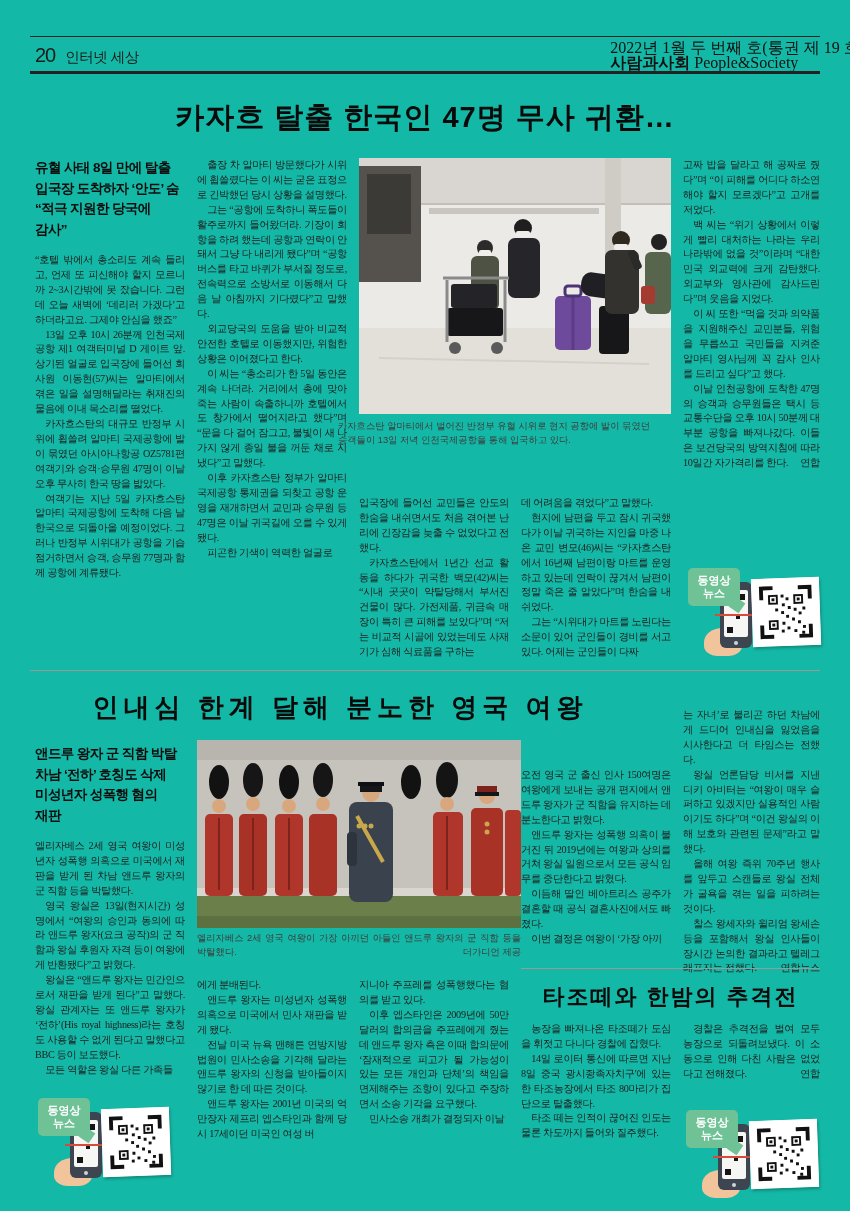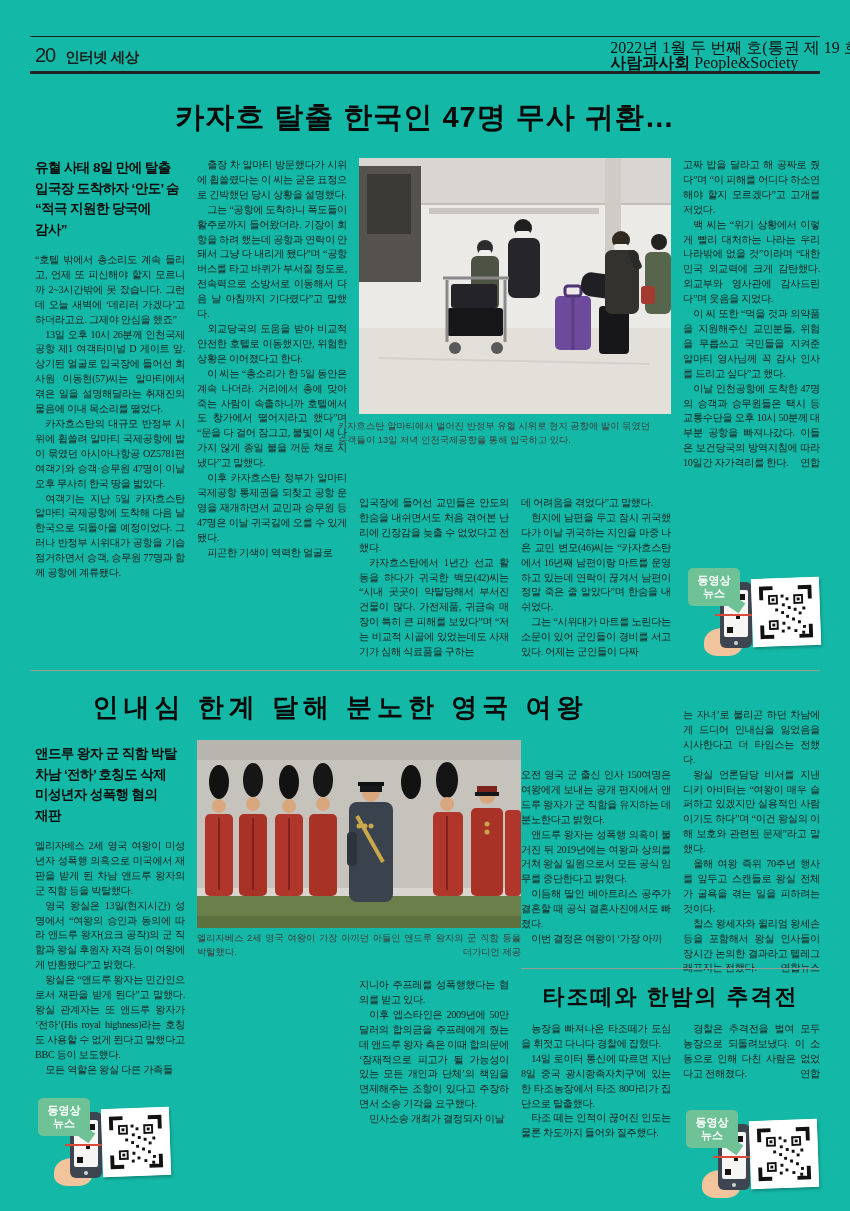--- a/index.html
+++ b/index.html
@@ -4,21 +4,21 @@
 <style>
   html,body{margin:0;padding:0;background:#fbfaf7;}
   .page{position:relative;width:850px;height:1211px;background:#14b8a6;overflow:hidden;
         font-family:"Liberation Serif",serif;color:#1b1b1b;padding-left:45px;}
   .rule{position:absolute;background:#222;}
   .rule-light{position:absolute;background:#9a9a96;}
   
   .mast-left{position:absolute;left:35px;top:44px;display:flex;align-items:baseline;gap:10px;
              font-family:"Liberation Sans",sans-serif;}
   .mast-num{font-size:20px;font-weight:normal;letter-spacing:-1px;}
-  .mast-sec{font-size:14.5px;font-weight:bold;letter-spacing:-0.5px;}
+  .mast-sec{font-size:14.5px;font-weight:normal;letter-spacing:-0.5px;}
   .mast-right{position:absolute;right:30px;top:40px;text-align:left;font-size:16px;line-height:15px;color:#111;}
   .mast-right .en{font-family:"Liberation Serif",serif;}
   .mast-right .ko-bold{font-weight:bold;}
   
   .headline{position:absolute;font-family:"Liberation Sans",sans-serif;font-weight:bold;
             text-align:center;color:#0a0a0a;white-space:nowrap;}
   .hl1{font-size:29px;letter-spacing:1px;}
   .hl2{font-size:26px;letter-spacing:5px;}
   .hl3{font-size:22px;letter-spacing:2px;text-align:center;}
   
@@ -284,20 +284,26 @@
       <circle cx="290" cy="84" r="2.5" fill="#c9a84c"></circle>
         <circle cx="290" cy="92" r="2.5" fill="#c9a84c"></circle>
       <rect x="308" y="70" width="16" height="86" rx="4" fill="#b0352b"></rect>
     </svg>
   </div>
   <div class="caption" style="left:197px;top:932px;width:324px;height:32px;">
     <span>엘리자베스 2세 영국 여왕이 가장 아끼던 아들인 앤드루 왕자의 군 직함 등을 박탈했다.</span>
     <span class="credit">더가디언 제공</span>
   </div>
 
+  <div class="col" style="left:197px;top:978px;width:150px;height:212px;">
+    <p class="cont">에게 분배된다.</p>
+    <p>앤드루 왕자는 미성년자 성폭행 의혹으로 미국에서 민사 재판을 받게 됐다.</p>
+    <p>전날 미국 뉴욕 맨해튼 연방지방법원이 민사소송을 기각해 달라는 앤드루 왕자의 신청을 받아들이지 않기로 한 데 따른 것이다.</p>
+    <p>앤드루 왕자는 2001년 미국의 억만장자 제프리 엡스타인과 함께 당시 17세이던 미국인 여성 버</p>
+  </div>
 
   <div class="col" style="left:359px;top:978px;width:150px;height:212px;">
     <p class="cont">지니아 주프레를 성폭행했다는 혐의를 받고 있다.</p>
     <p>이후 엡스타인은 2009년에 50만 달러의 합의금을 주프레에게 줬는데 앤드루 왕자 측은 이때 합의문에 ‘잠재적으로 피고가 될 가능성이 있는 모든 개인과 단체’의 책임을 면제해주는 조항이 있다고 주장하면서 소송 기각을 요구했다.</p>
     <p>민사소송 개최가 결정되자 이날</p>
   </div>
 
   <div class="col" style="left:521px;top:768px;width:150px;height:226px;">
     <p class="cont">오전 영국 군 출신 인사 150여명은 여왕에게 보내는 공개 편지에서 앤드루 왕자가 군 직함을 유지하는 데 분노한다고 밝혔다.</p>
     <p>앤드루 왕자는 성폭행 의혹이 불거진 뒤 2019년에는 여왕과 상의를 거쳐 왕실 일원으로서 모든 공식 임무를 중단한다고 밝혔다.</p>

